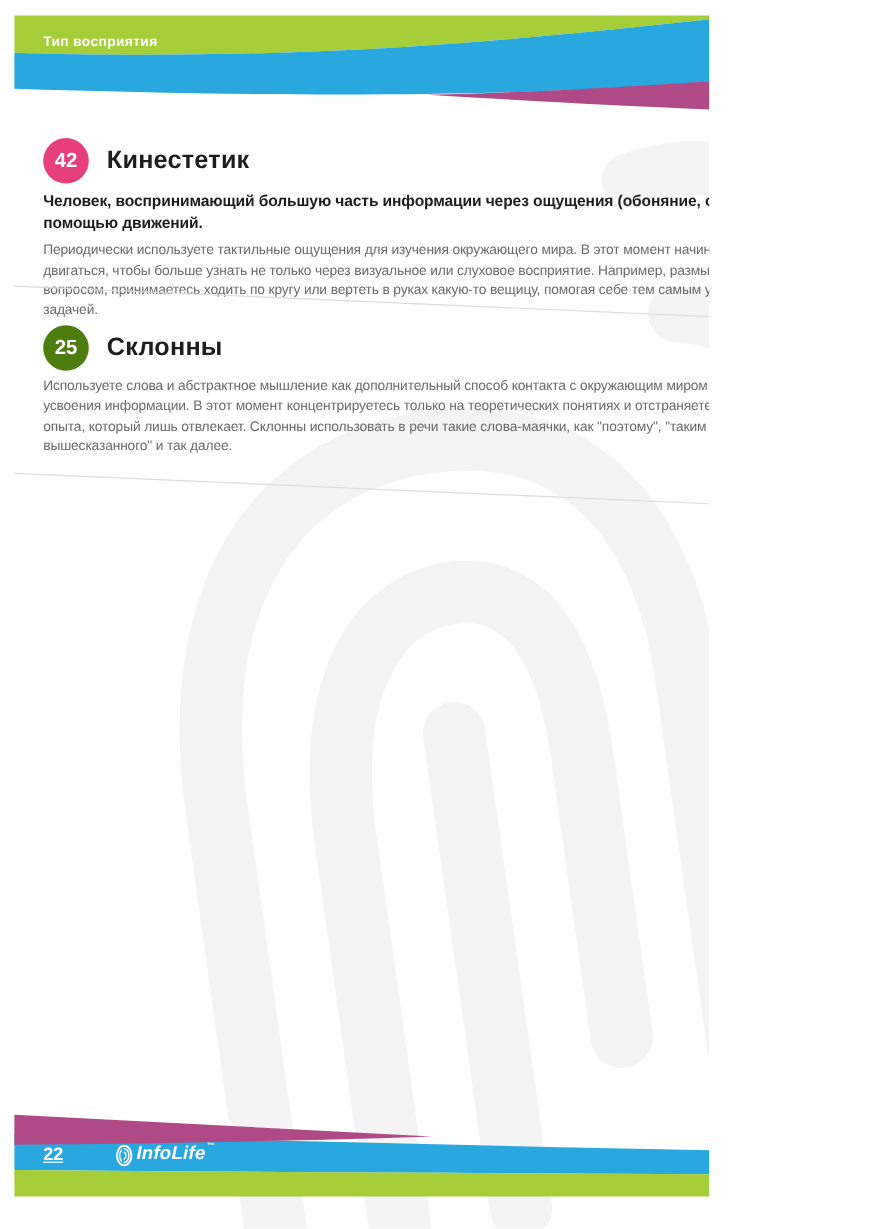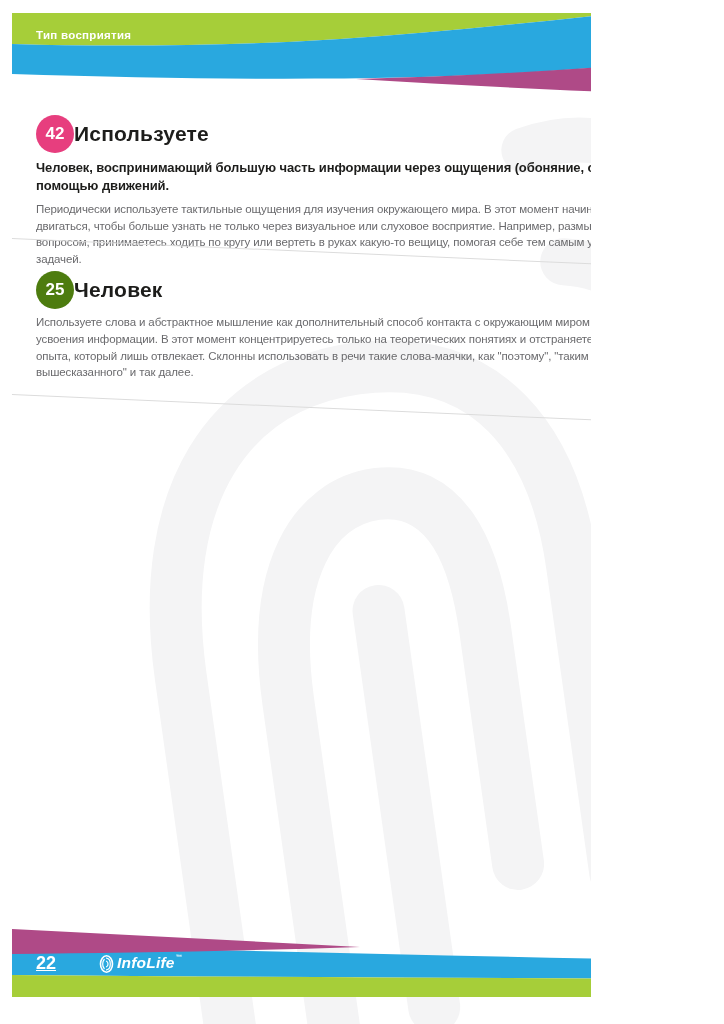--- a/index.html
+++ b/index.html
@@ -11,21 +11,21 @@
   .header-svg{top:0;z-index:3;}
   .footer-svg{top:925px;z-index:3;}
   .watermark-svg{top:0;z-index:1;}
   .header-title{
     position:absolute;left:36px;top:29px;z-index:4;
     color:#ffffff;font-size:11.5px;font-weight:bold;letter-spacing:0.3px;
   }
   .content{position:absolute;left:36px;width:676px;z-index:2;}
   .sec1{top:115px;}
   .sec2{top:271px;}
-  .sec-head{display:flex;align-items:center;}
+  .sec-head{display:flex;align-items:center;gap:15px;}
   .badge{
     width:38px;height:38px;border-radius:50%;flex:0 0 auto;
     display:flex;align-items:center;justify-content:center;
     color:#fff;font-size:17px;font-weight:bold;
   }
   .sec-title{font-size:21px;font-weight:bold;color:#1d1d1b;letter-spacing:0.2px;}
   .sec-lead{
     margin-top:6px;font-size:13px;font-weight:bold;color:#1d1d1b;
     line-height:1.42;letter-spacing:-0.1px;
   }
@@ -36,21 +36,21 @@
   .divider{
     position:absolute;left:12px;width:701px;height:1px;background:#dcdcdc;
     transform-origin:0 0;transform:rotate(2.5deg);z-index:2;
   }
   .div1{top:238px;}
   .div2{top:394px;}
   .footer-content{
     position:absolute;z-index:4;top:953px;left:36px;width:660px;
     display:flex;align-items:center;color:#fff;
   }
-  .page-num{font-size:18px;font-weight:bold;text-decoration:underline;}
+  .page-num{font-size:15px;font-weight:bold;text-decoration:underline;}
   .logo{display:flex;align-items:flex-start;margin-left:43px;}
   .logo-icon{margin-top:1px;}
   .logo-text{
     font-size:15.5px;font-weight:bold;font-style:italic;margin-left:3px;
     letter-spacing:0.2px;
   }
   .tm{font-size:6.5px;font-weight:bold;vertical-align:top;line-height:1;margin-left:1px;}
 </style>
 </head>
 <body>
@@ -72,32 +72,32 @@
     <path fill="#29a8df" d="M620,13 L712,13 L712,58 C660,62 600,68 520,73 C380,81 200,80 12,74 L12,44 C110,47 230,46 340,39 C430,33 520,24 620,13 Z"></path>
     <path fill="#af4a87" d="M356,79 C480,76 600,68 712,58 L712,68 L612,92 C530,89 440,84 356,79 Z"></path>
     <path fill="#efd237" d="M612,92 L712,67 L712,92 Z"></path>
   </svg>
 
   <div class="header-title">Тип восприятия</div>
 
   <section class="content sec1" style="position:absolute;">
     <div class="sec-head">
       <div class="badge" style="background: rgb(231, 62, 126);">42</div>
-      <div class="sec-title">Используете</div>
+      <div class="sec-title">Кинестетик</div>
     </div>
     <div class="sec-lead">Человек, воспринимающий большую часть информации через ощущения (обоняние, осязание) и с помощью движений.</div>
     <div class="sec-body">Периодически используете тактильные ощущения для изучения окружающего мира. В этот момент начинаете более активно двигаться, чтобы больше узнать не только через визуальное или слуховое восприятие. Например, размышляя над сложным вопросом, принимаетесь ходить по кругу или вертеть в руках какую-то вещицу, помогая себе тем самым успешно справиться с задачей.</div>
   </section>
 
   <div class="divider div1"></div>
 
   <section class="content sec2" style="position:absolute;">
     <div class="sec-head">
       <div class="badge" style="background: #4d7c0f;">25</div>
-      <div class="sec-title">Человек</div>
+      <div class="sec-title">Склонны</div>
     </div>
     <div class="sec-body">Используете слова и абстрактное мышление как дополнительный способ контакта с окружающим миром и ещё один способ усвоения информации. В этот момент концентрируетесь только на теоретических понятиях и отстраняетесь от реального опыта, который лишь отвлекает. Склонны использовать в речи такие слова-маячки, как "поэтому", "таким образом", "исходя из вышесказанного" и так далее.</div>
   </section>
 
   <div class="divider div2"></div>
 
   <svg class="layer footer-svg" width="724" height="75" viewBox="0 0 724 75" aria-hidden="true">
     <path fill="#29a8df" d="M12,20 C250,26 500,32 712,36 L712,54 C480,53 240,52 12,50 Z"></path>
     <path fill="#af4a87" d="M12,4 L360,22 C240,26 120,28 12,29 Z"></path>
     <path fill="#a6ce39" d="M12,50 C240,52 480,53 712,54 L712,72 L12,72 Z"></path>

